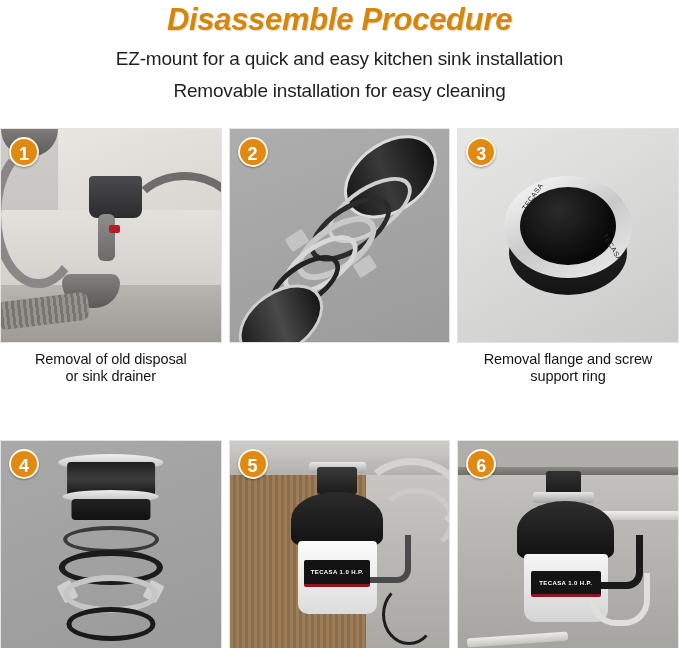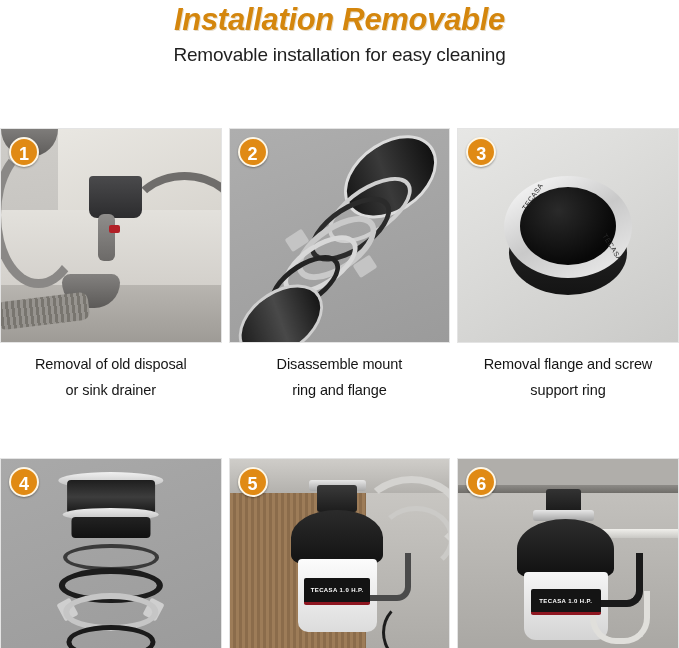--- a/index.html
+++ b/index.html
@@ -94,21 +94,21 @@
     text-align: center;
     z-index: 40;
     box-sizing: border-box;
   }
 
   
   .caption {
     margin-top: 8px;
     text-align: center;
     font-size: 14.5px;
-    line-height: 26px;
+    line-height: 17px;
     color: #151515;
     letter-spacing: -0.1px;
     white-space: pre-line;
   }
 
   
   .scene { position: absolute; inset: 0; }
 
   
   .p1 { background: linear-gradient(175deg,#cfcdc9 0%,#c6c4c0 45%,#b4b2ae 100%); }
@@ -367,21 +367,22 @@
     background: linear-gradient(180deg,#ecebe7,#c5c4c0); border-radius: 3px;
     transform: rotate(-4deg);
   }
 </style>
 </head>
 <body>
 
 <div class="page">
 
   <div class="header">
-    <h1 class="main-title">Installation Removable</h1>
+    <h1 class="main-title">Disassemble Procedure</h1>
+    <p class="subtitle first">EZ-mount for a quick and easy kitchen sink installation</p>
     <p class="subtitle second">Removable installation for easy cleaning</p>
   </div>
 
   <div class="grid">
 
     <div class="row row-one">
 
       <div class="cell">
         <div class="panel">
           <div class="scene p1">
@@ -413,22 +414,20 @@
               <div class="d d4"></div>
               <div class="tab tab-a"></div>
               <div class="tab tab-b"></div>
               <div class="d d5"></div>
               <div class="d d6"></div>
               <div class="d d7"></div>
             </div>
           </div>
           <div class="badge">2</div>
         </div>
-        <div class="caption">Disassemble mount
-ring and flange</div>
       </div>
 
       <div class="cell">
         <div class="panel">
           <div class="scene p3">
             <div class="flange-body"></div>
             <div class="flange-ring"></div>
             <div class="flange-hole"></div>
             <div class="mark mark-a">TECASA</div>
             <div class="mark mark-b">TECASA</div>

